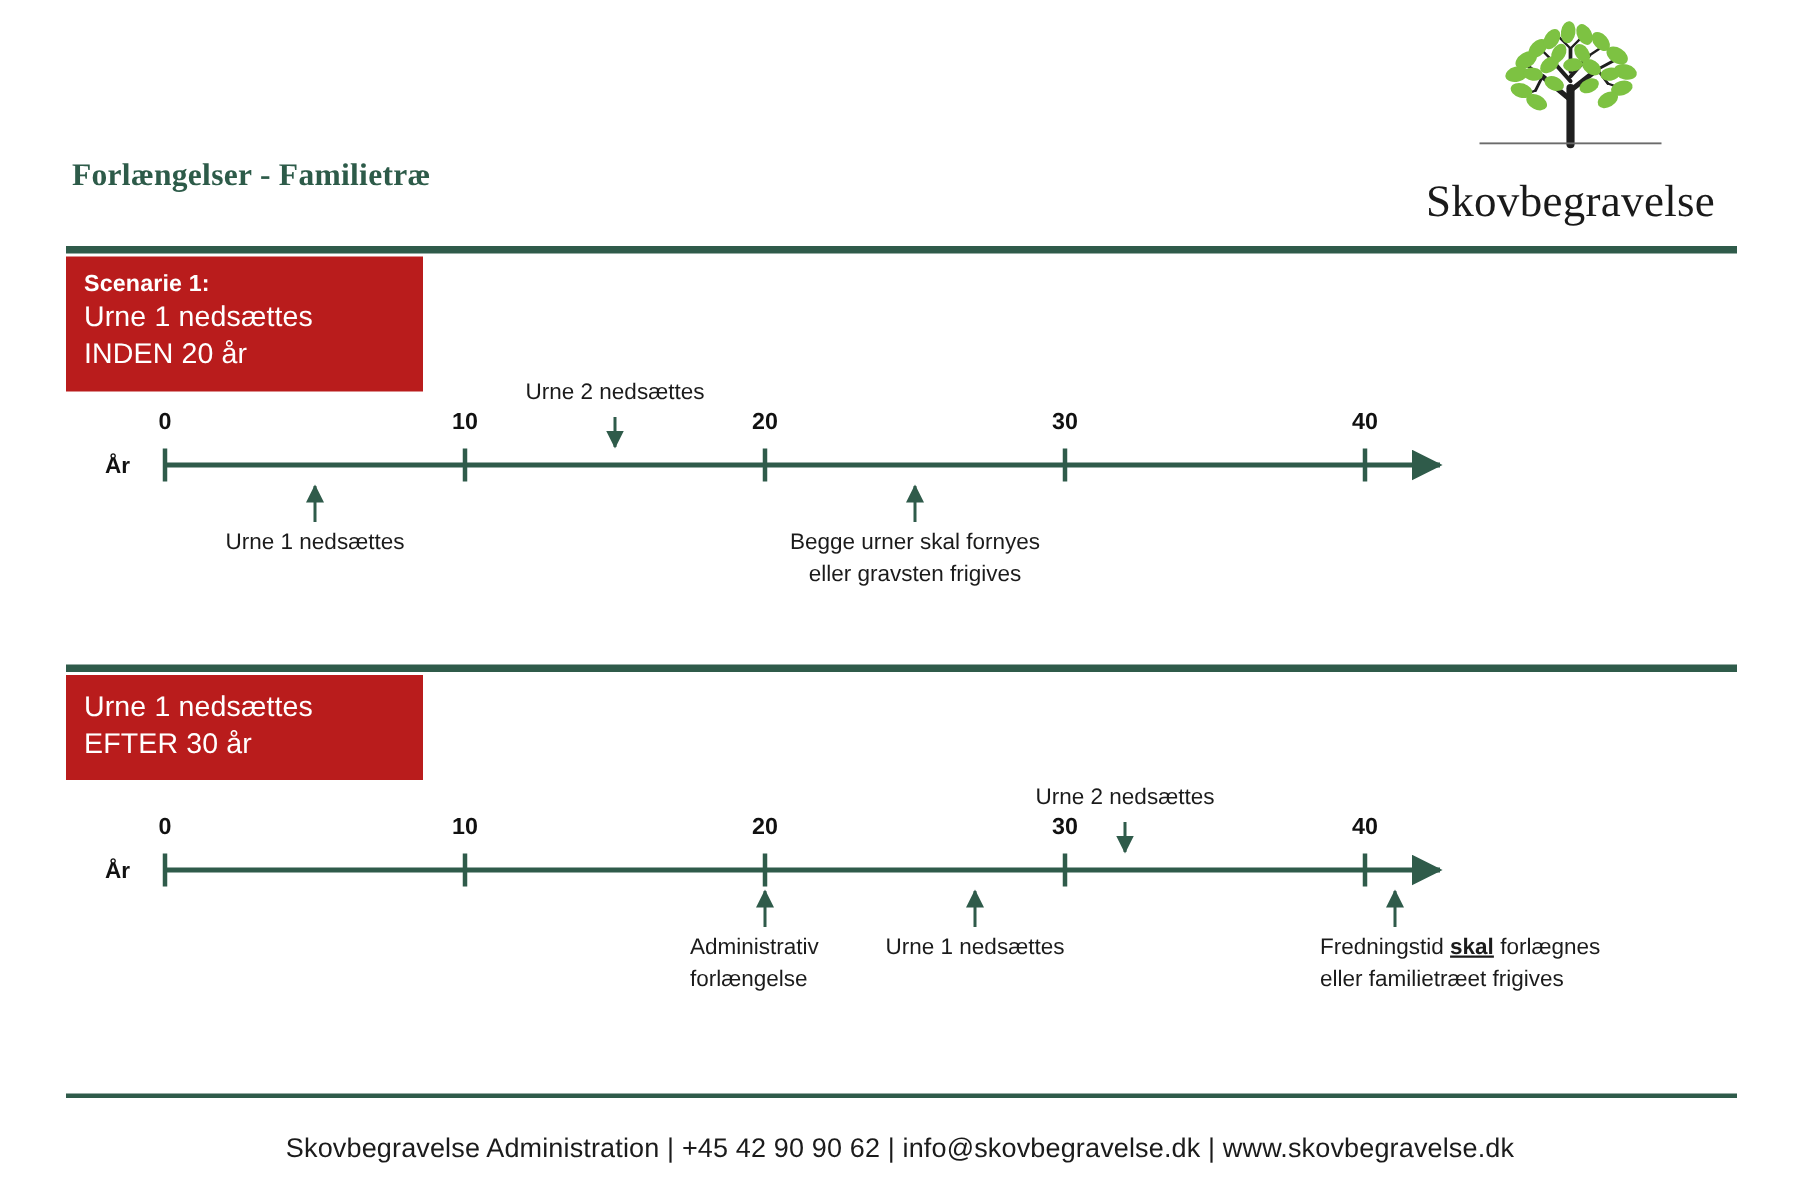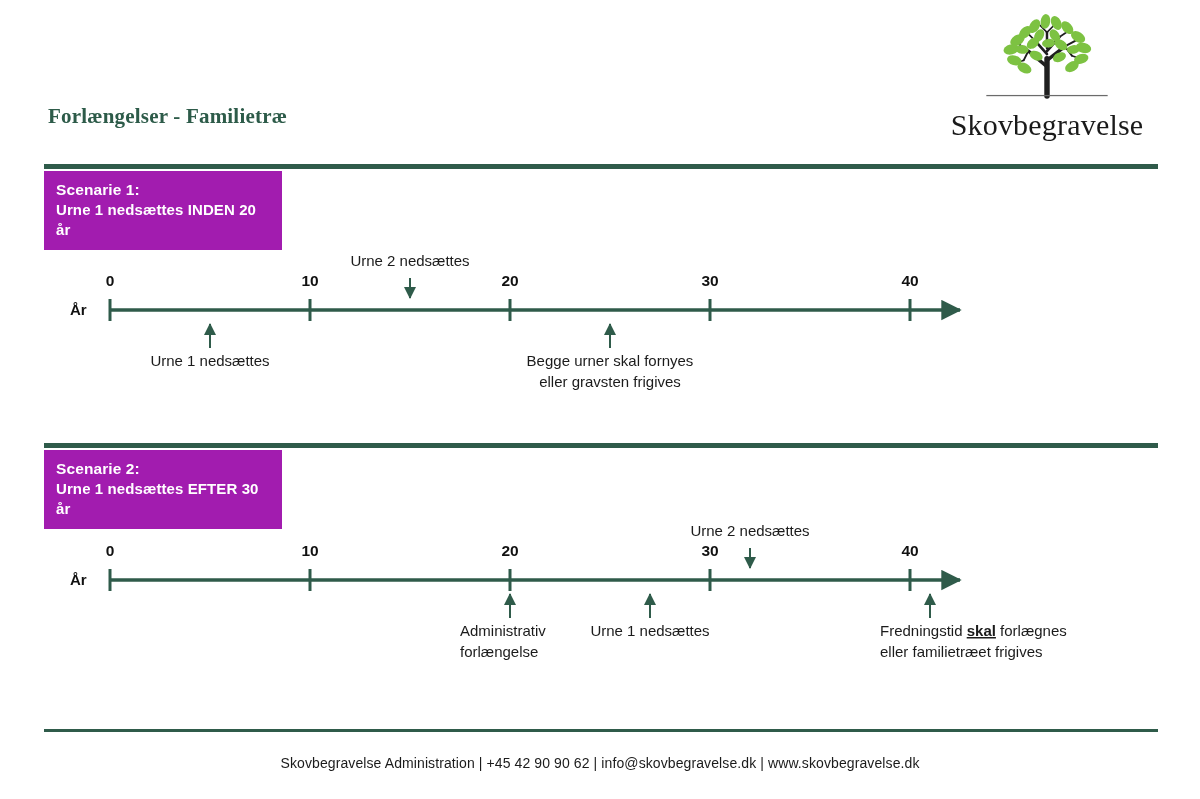--- a/index.html
+++ b/index.html
@@ -29,21 +29,21 @@
     margin: 0 auto;
     width: 140px;
     height: 100px;
   }
   .logo-wordmark {
     font-family: "Liberation Serif", serif;
     font-size: 30px;
     color: #1a1a1a;
     letter-spacing: 0.2px;
     line-height: 1.05;
-    margin-top: 1px;
+    margin-top: 11px;
   }
 
   
   .page-title {
     position: absolute;
     left: 48px;
     top: 104px;
     font-family: "Liberation Serif", serif;
     font-weight: bold;
     font-size: 21px;
@@ -59,34 +59,34 @@
     background: #2f5b4a;
   }
   .rule-thick { height: 5px; }
   .rule-thin  { height: 3px; }
 
   
   .scenario-box {
     position: absolute;
     left: 44px;
     width: 238px;
-    background: #a21caf;
+    background: #b91c1c;
     color: #ffffff;
     padding: 9px 12px 11px 12px;
     box-sizing: border-box;
   }
   .scenario-title {
     font-size: 15.5px;
     font-weight: bold;
     line-height: 1.25;
     letter-spacing: 0.1px;
   }
   .scenario-sub {
-    font-size: 15px;
-    font-weight: bold;
+    font-size: 19px;
+    font-weight: normal;
     line-height: 1.3;
     letter-spacing: 0.1px;
     margin-top: 1px;
   }
 
   
   .timeline {
     position: absolute;
     left: 0;
     width: 1200px;
@@ -116,21 +116,21 @@
     text-decoration: underline;
   }
 
   
   .footer-text {
     position: absolute;
     left: 0;
     top: 755px;
     width: 1200px;
     text-align: center;
-    font-size: 14px;
+    font-size: 18px;
     color: #1b1b1b;
     letter-spacing: 0.1px;
   }
 </style>
 </head>
 <body>
 
 <div class="logo-block">
   <svg class="logo-tree" viewBox="0 0 180 118">
     <g stroke="#1f1f1f" fill="none" stroke-linecap="round">
@@ -211,21 +211,20 @@
       <line x1="210" y1="108" x2="210" y2="84" stroke="#2f5b4a" stroke-width="2" marker-end="url(#arrow-0)"></line>
       <text x="210" y="126" class="tl-note" text-anchor="middle">Urne 1 nedsættes</text>
       <line x1="610" y1="108" x2="610" y2="84" stroke="#2f5b4a" stroke-width="2" marker-end="url(#arrow-0)"></line>
       <text x="610" y="126" class="tl-note" text-anchor="middle">Begge urner skal fornyes</text>
       <text x="610" y="147" class="tl-note" text-anchor="middle">eller gravsten frigives</text>
     </svg>
 </div>
 
 <div class="rule rule-thick" style="top:443px;"></div>
 <div class="scenario-box" style="top:450px;">
-  <div class="scenario-title">Scenarie 2:</div>
   <div class="scenario-sub">Urne 1 nedsættes EFTER 30 år</div>
 </div>
 <div class="timeline" style="top:510px;">
   <svg width="1200" height="175">
       <defs>
         <marker id="arrow-1" markerWidth="7" markerHeight="7" refX="5.5" refY="3" orient="auto" markerUnits="strokeWidth">
           <path d="M0,0 L6,3 L0,6 z" fill="#2f5b4a"></path>
         </marker>
       </defs>
       <text x="70" y="75" class="tl-axis-label">År</text>

